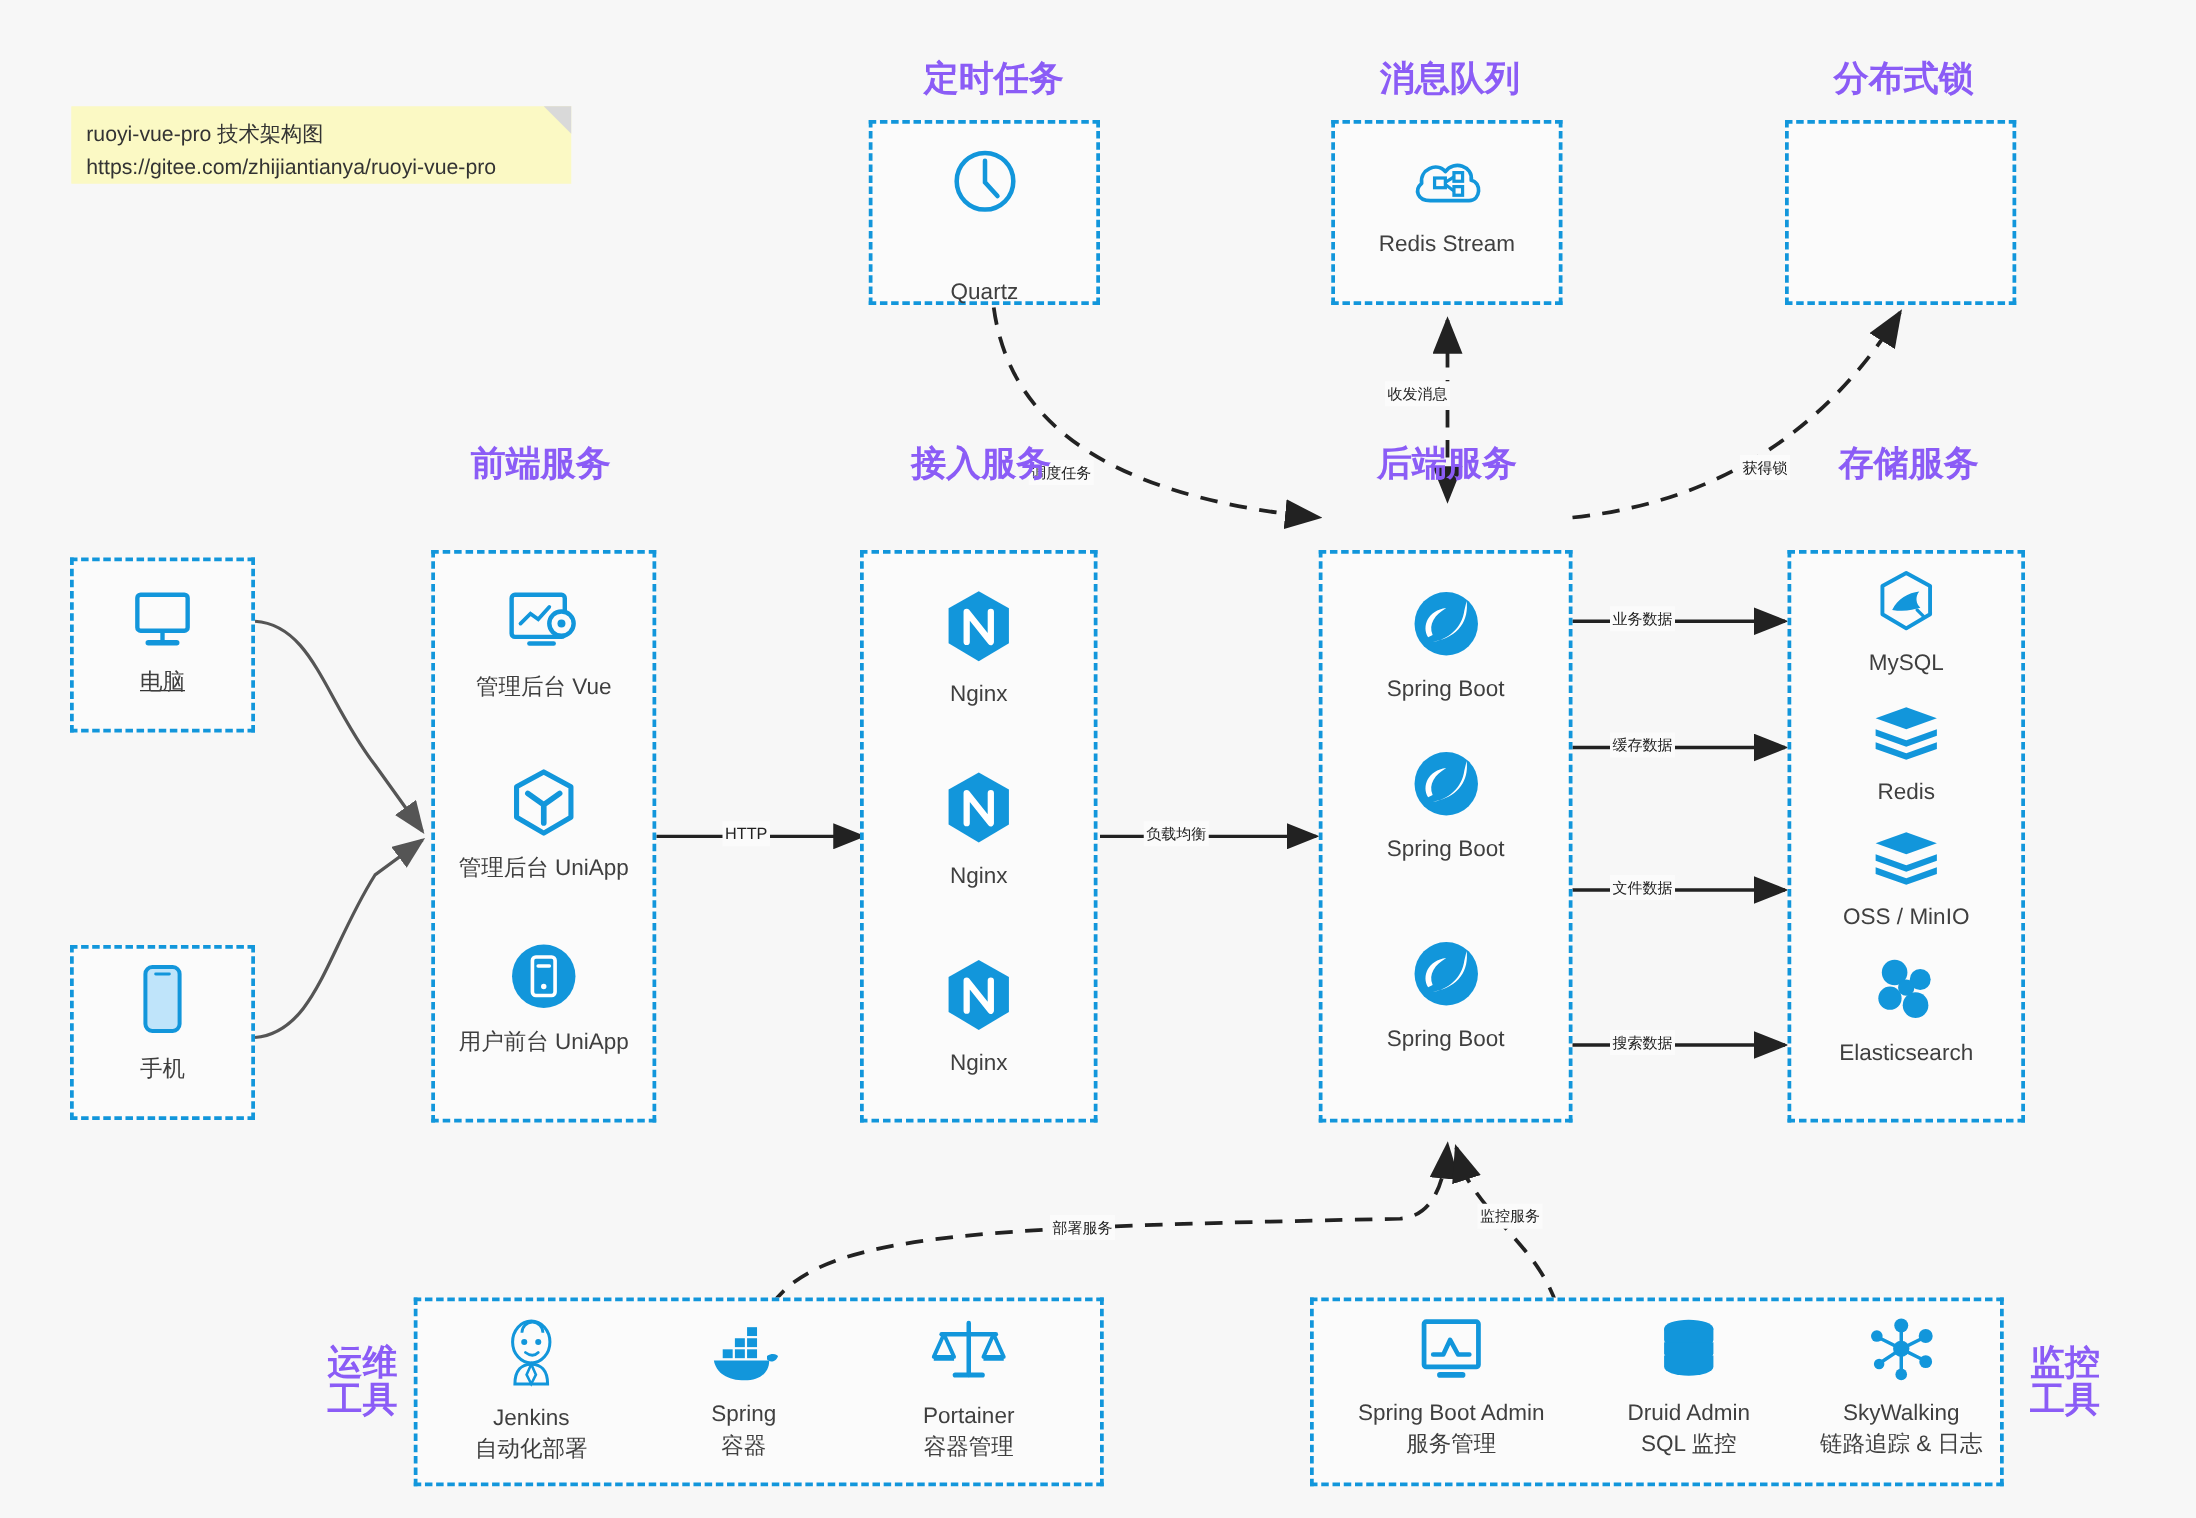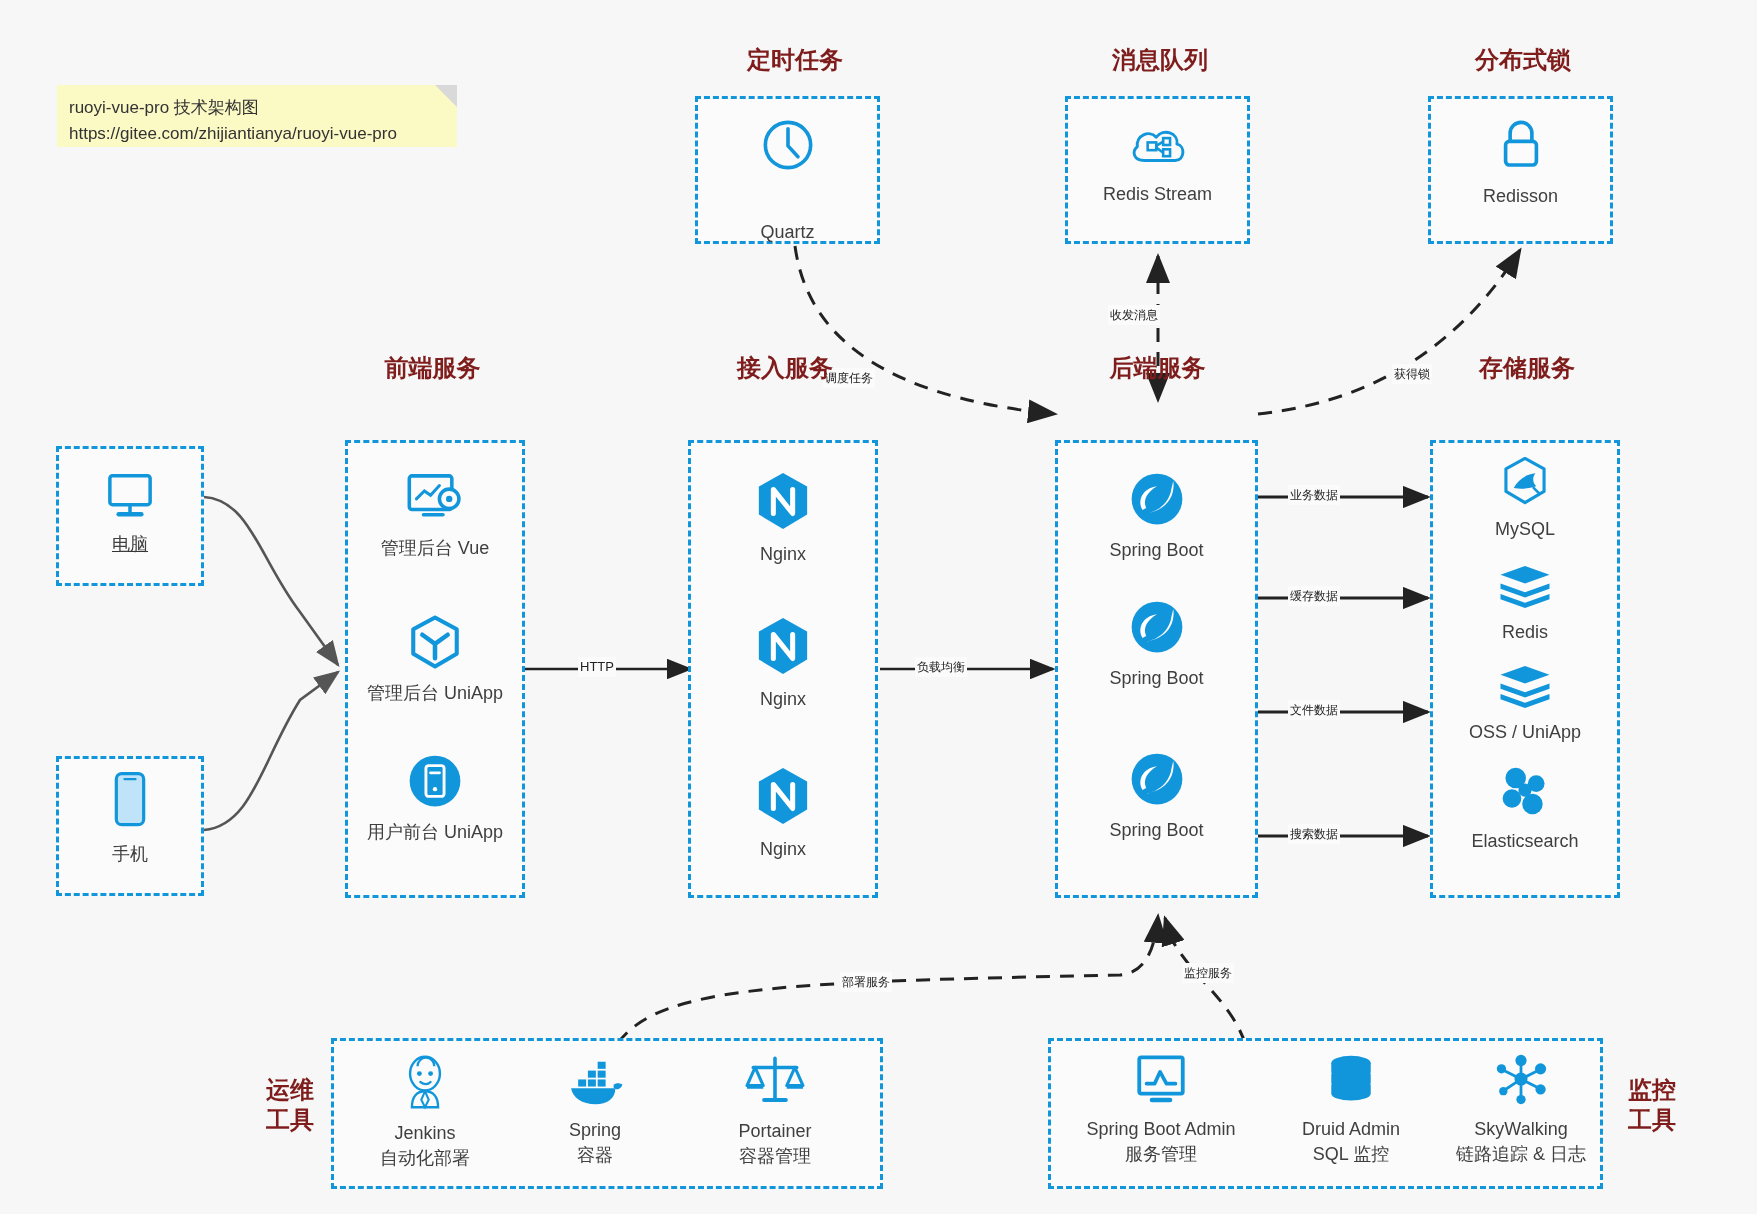--- a/index.html
+++ b/index.html
@@ -29,21 +29,21 @@
 
   
   .gbox{
     position:absolute;
     border:3px dashed #1296db;
     background:#fbfbfb;
     box-sizing:border-box;
   }
   .gtitle{
     position:absolute;
-    color:#7f1d1d;font-weight:bold;font-size:24px;
+    color:#8b5cf6;font-weight:bold;font-size:28px;
     text-align:center;white-space:nowrap;
   }
   .gtitle.two-line{line-height:30px;}
 
   
   .cell{
     position:absolute;
     display:flex;flex-direction:column;align-items:center;justify-content:flex-start;
     text-align:center;
   }
@@ -139,29 +139,20 @@
         <rect x="42" y="22" width="8" height="8" fill="none" stroke="#1296db" stroke-width="3"></rect>
         <rect x="42" y="35" width="8" height="8" fill="none" stroke="#1296db" stroke-width="3"></rect>
         <path d="M34 31 L42 26 M34 33 L42 39" stroke="#1296db" stroke-width="3"></path>
       </svg>
     </span>
     <span class="lbl">Redis Stream</span>
   </div>
 
   <div class="gtitle" style="left:1428px;top:44px;width:190px;">分布式锁</div>
   <div class="gbox" style="left:1428px;top:96px;width:185px;height:148px;"></div>
-  <div class="cell" style="left:1428px;top:116px;width:185px;">
-    <span class="ico">
-      <svg width="56" height="58" viewBox="0 0 60 64">
-        <path d="M18 28 L18 19 A12 12 0 0 1 42 19 L42 28" fill="none" stroke="#1296db" stroke-width="4"></path>
-        <rect x="13" y="28" width="34" height="26" rx="4" fill="none" stroke="#1296db" stroke-width="4"></rect>
-      </svg>
-    </span>
-    <span class="lbl">Redisson</span>
-  </div>
 
   <div class="elabel cn" style="left:823px;top:368px;">调度任务</div>
   <div class="elabel cn" style="left:1108px;top:305px;">收发消息</div>
   <div class="elabel cn" style="left:1392px;top:364px;">获得锁</div>
 
   <div class="gbox" style="left:56px;top:446px;width:148px;height:140px;"></div>
   <div class="cell" style="left:56px;top:468px;width:148px;text-decoration:underline;">
     <span class="ico">
       <svg width="56" height="54" viewBox="0 0 64 60">
         <rect x="9" y="8" width="46" height="33" rx="3" fill="none" stroke="#1296db" stroke-width="4"></rect>
@@ -325,21 +316,21 @@
   </div>
 
   <div class="cell" style="left:1430px;top:662px;width:190px;">
     <span class="ico">
       <svg width="56" height="48" viewBox="0 0 64 54">
         <path d="M32 4 L60 14 L32 24 L4 14 Z" fill="#1296db"></path>
         <path d="M4 24 L32 34 L60 24 L60 30 L32 40 L4 30 Z" fill="#1296db"></path>
         <path d="M4 36 L32 46 L60 36 L60 42 L32 52 L4 42 Z" fill="#1296db"></path>
       </svg>
     </span>
-    <span class="lbl">OSS / UniApp</span>
+    <span class="lbl">OSS / MinIO</span>
   </div>
 
   <div class="cell" style="left:1430px;top:765px;width:190px;">
     <span class="ico">
       <svg width="56" height="54" viewBox="0 0 60 58">
         <circle cx="20" cy="14" r="11" fill="#1296db"></circle>
         <circle cx="42" cy="20" r="9" fill="#1296db"></circle>
         <circle cx="16" cy="36" r="10" fill="#1296db"></circle>
         <circle cx="38" cy="42" r="11" fill="#1296db"></circle>
         <circle cx="30" cy="27" r="7" fill="#1296db"></circle>

